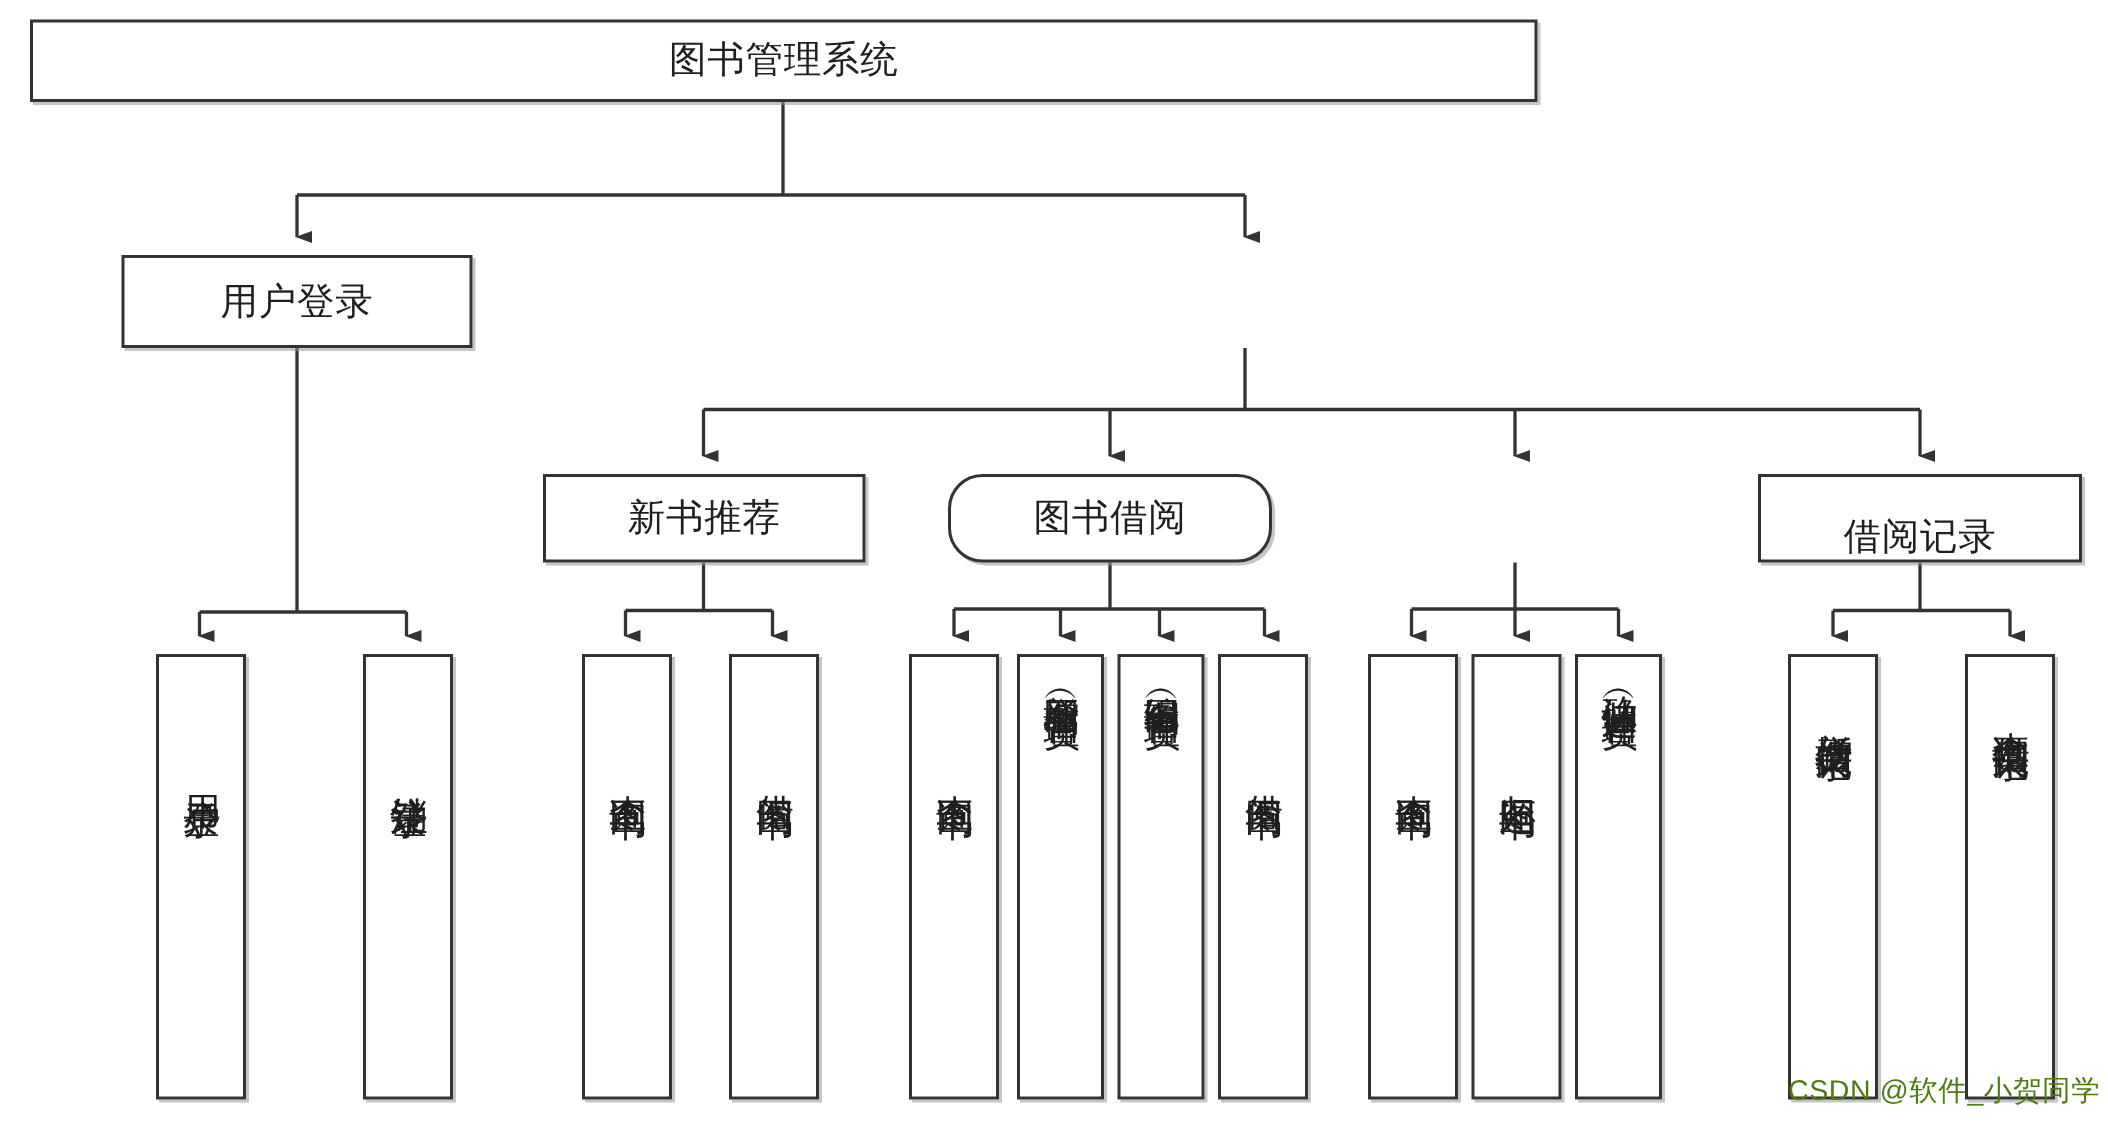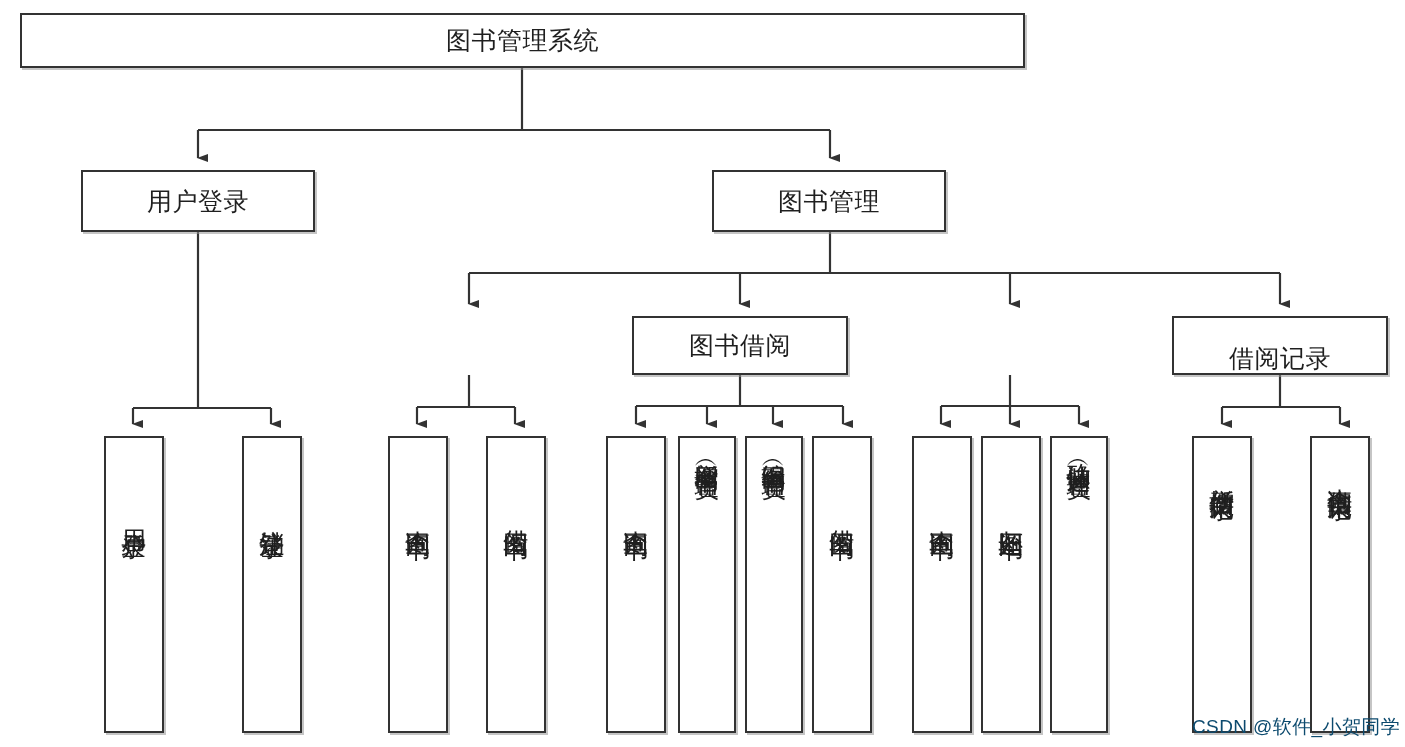--- a/index.html
+++ b/index.html
@@ -56,21 +56,21 @@
     white-space:nowrap;
   }
   .node.vert.tall .label{
     font-size:24px;
   }
   #watermark{
     position:absolute;
     left:1192px;
     top:714px;
     font-size:19px;
-    color:#0c4a6e;
+    color:#4d7c0f;
     white-space:nowrap;
     z-index:5;
     letter-spacing:0.4px;
   }
 </style>
 </head>
 <body>
 
 <div id="canvas">
 
@@ -124,25 +124,25 @@
     </g>
   </svg>
 
   <div class="node horiz" style="left:20px; top:13px; width:1005px; height:55px;">
     <span class="label">图书管理系统</span>
   </div>
 
   <div class="node horiz" style="left:81px; top:170px; width:234px; height:62px;">
     <span class="label">用户登录</span>
   </div>
-  <div class="node horiz" style="left:712px; top:170px; width:234px; height:62px;">
-    <span class="label">图书管理</span>
+
+  <div class="node horiz" style="left:362px; top:316px; width:215px; height:59px;">
+    <span class="label">新书推荐</span>
   </div>
-
-  <div class="node horiz" style="left:632px; top:316px; width:216px; height:59px;">
+  <div class="node horiz" style="left:632px; top:316px; width:216px; height:59px;border-radius:23px;">
     <span class="label">图书借阅</span>
   </div>
   <div class="node horiz" style="left:1172px; top:316px; width:216px; height:59px;align-items:flex-end;">
     <span class="label">借阅记录</span>
   </div>
 
   <div class="node vert" style="left:104px; top:436px; width:60px; height:297px; padding-top:72px;">
     <span class="label">用户登录</span>
   </div>
   <div class="node vert" style="left:242px; top:436px; width:60px; height:297px; padding-top:72px;">

